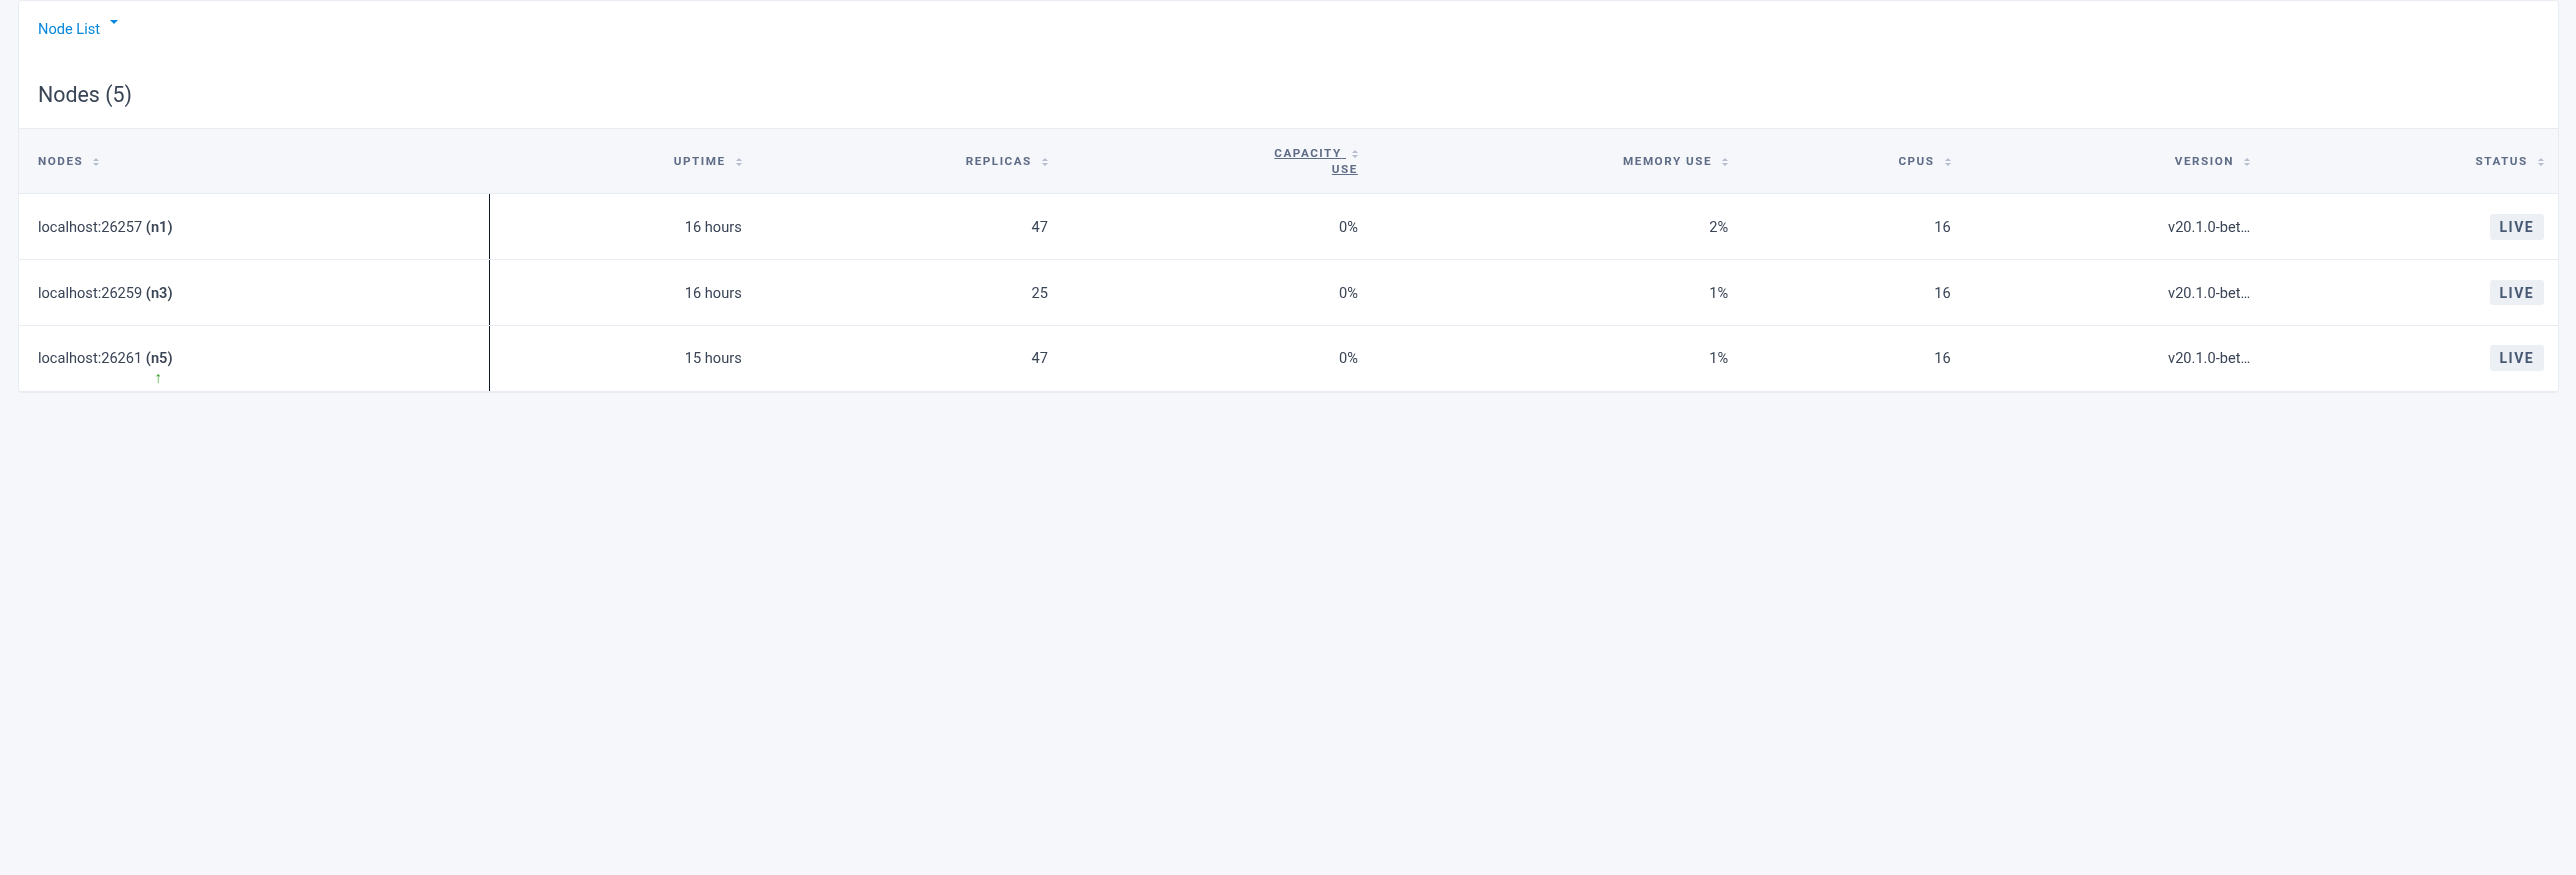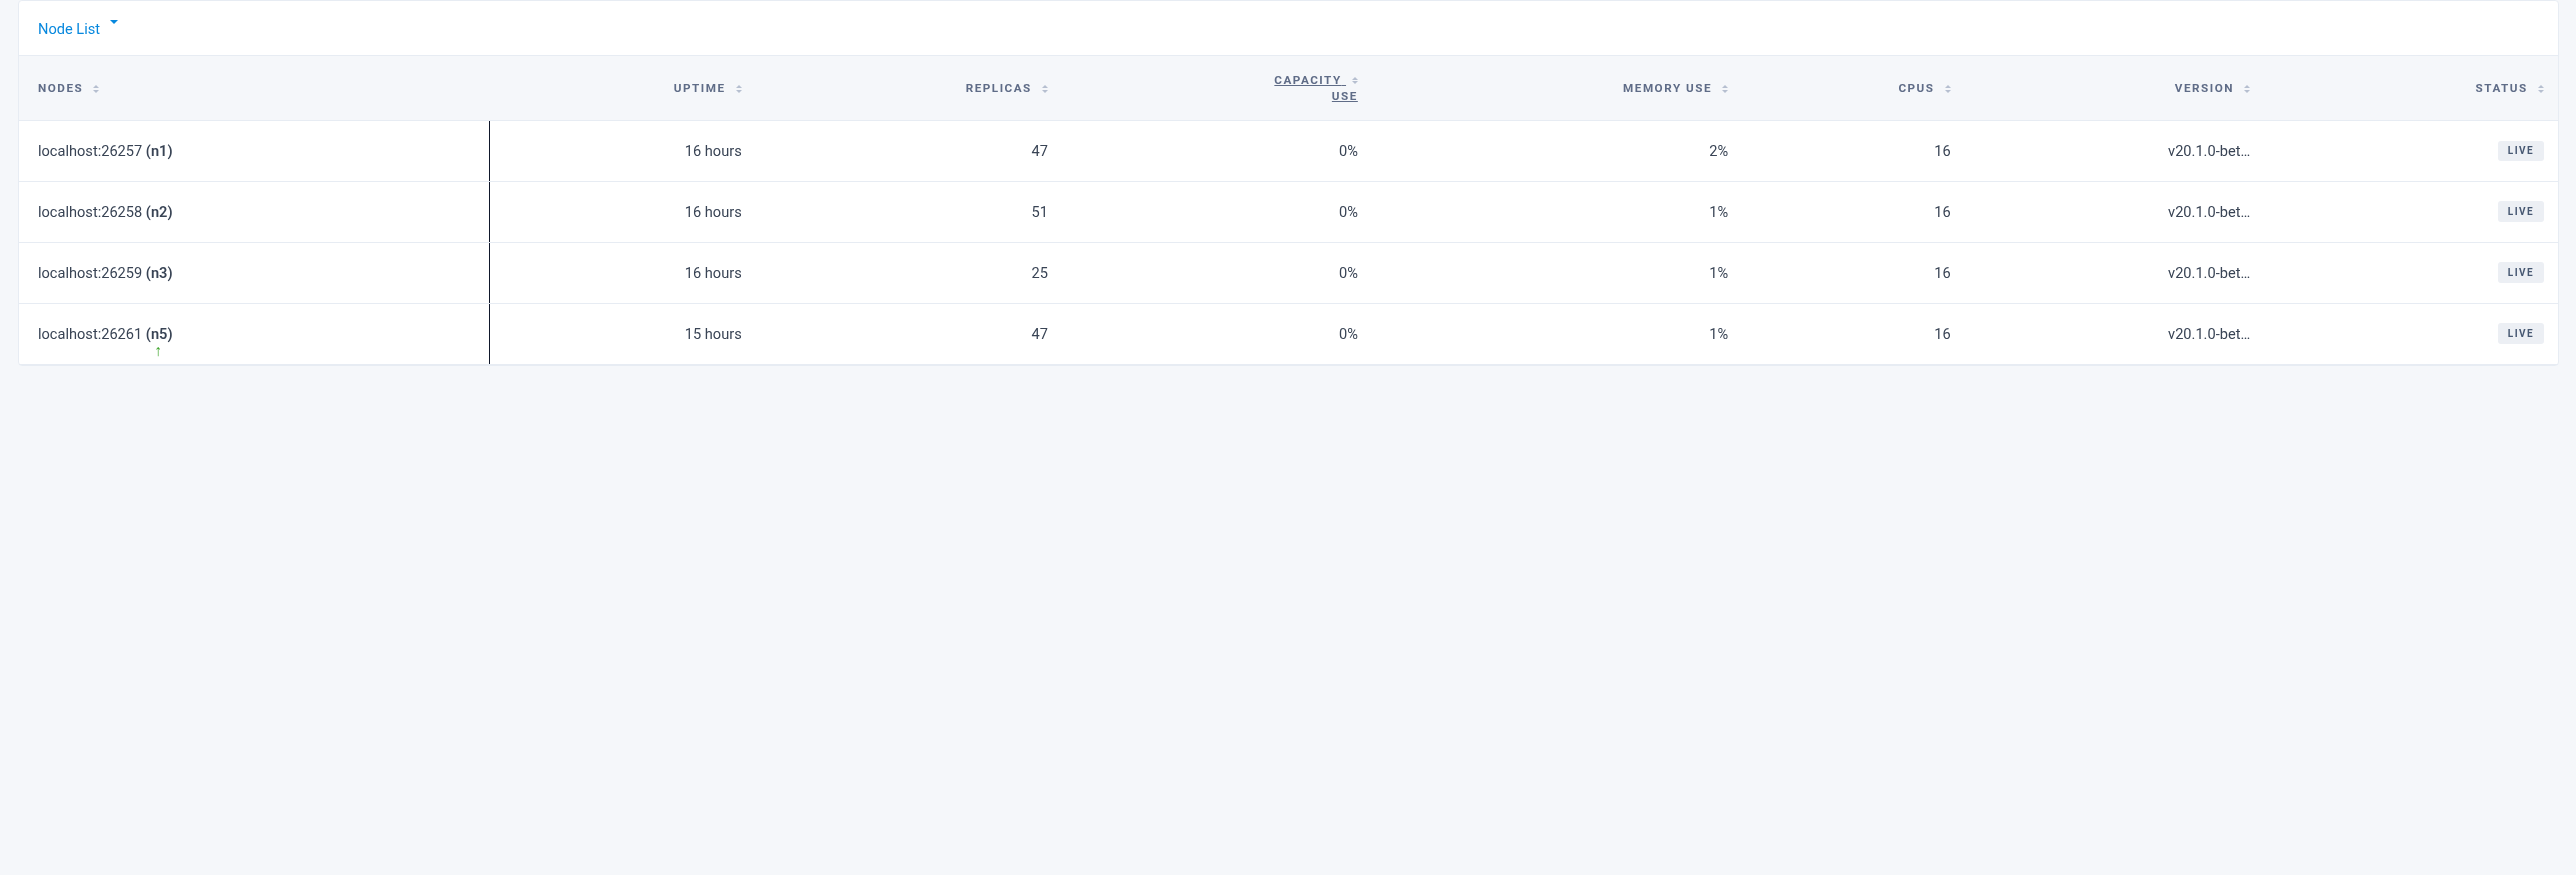--- a/index.html
+++ b/index.html
@@ -119,21 +119,21 @@
       bottom: 3.9px;
       color: #3fa52c;
       font-size: 15.6px;
       font-weight: bold;
       line-height: 1;
     }
     .badge {
       display: inline-block;
       background: #eceff4;
       color: #475872;
-      font-size: 10px;
+      font-size: 14px;
       font-weight: 700;
       letter-spacing: 1.5px;
       padding: 4.9px 9.7px;
       border-radius: 2.9px;
     }
     .status-col {
       text-align: left;
       padding-left: 23px !important;
     }
     .version-cell {
@@ -148,20 +148,21 @@
 
 <div class="card">
 
   <div class="dropdown-bar">
     <span class="dropdown-link">
       <span>Node List</span>
       <span class="caret-down"></span>
     </span>
   </div>
 
+  <div class="section-title">Nodes (5)</div>
 
   <table class="table">
     <thead>
       <tr>
         <th class="left">
           <span>NODES</span>
           <span class="sort-icon">
               <span class="tri-up"></span>
               <span class="tri-down"></span>
             </span>
@@ -218,30 +219,20 @@
         </th>
       </tr>
     </thead>
     <tbody id="tbody">
     <tr>
           <td class="left node-cell"><span class="node-wrap"><span>localhost:26257 </span><span class="node-id">(n1)</span></span></td>
           <td>16 hours</td>
           <td>47</td>
           <td>0%</td>
           <td>2%</td>
-          <td>16</td>
-          <td class="version-cell">v20.1.0-bet…</td>
-          <td class="status-col"><span class="badge">LIVE</span></td>
-        </tr>
-        <tr>
-          <td class="left node-cell"><span class="node-wrap"><span>localhost:26258 </span><span class="node-id">(n2)</span></span></td>
-          <td>16 hours</td>
-          <td>51</td>
-          <td>0%</td>
-          <td>1%</td>
           <td>16</td>
           <td class="version-cell">v20.1.0-bet…</td>
           <td class="status-col"><span class="badge">LIVE</span></td>
         </tr>
         <tr>
           <td class="left node-cell"><span class="node-wrap"><span>localhost:26259 </span><span class="node-id">(n3)</span></span></td>
           <td>16 hours</td>
           <td>25</td>
           <td>0%</td>
           <td>1%</td>

